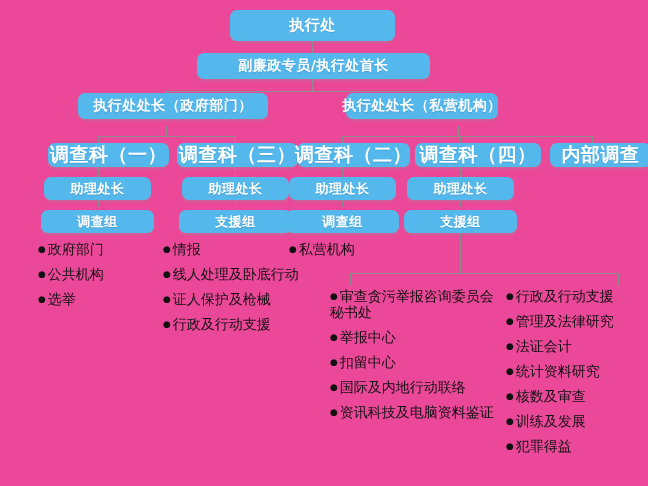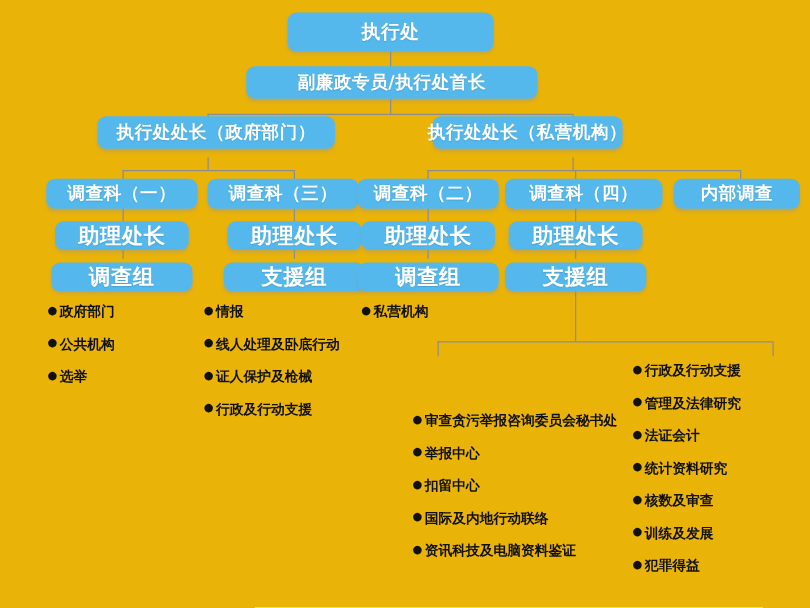--- a/index.html
+++ b/index.html
@@ -4,21 +4,21 @@
 <style>
   html, body {
     margin: 0;
     padding: 0;
     background: #ffffff;
   }
   #canvas {
     position: relative;
     width: 648px;
     height: 486px;
-    background: #eab308;
+    background: #ec4899;
     font-family: "DejaVu Sans", "Liberation Sans", sans-serif;
     overflow: hidden;
   }
 
   
   .node {
     position: absolute;
     box-sizing: border-box;
     background: #54b8ec;
     color: #ffffff;
@@ -28,47 +28,47 @@
     justify-content: center;
     font-weight: bold;
     letter-spacing: 0.5px;
     white-space: nowrap;
     box-shadow: 0 2px 2px rgba(150,150,150,0.35);
     text-shadow: 0 1px 1px rgba(0,0,0,0.12);
     z-index: 5;
   }
   .node.t0  { font-size: 15px; }
   .node.t1  { font-size: 14px; }
-  .node.t2  { font-size: 14px; }
-  .node.t3  { font-size: 17px; }
+  .node.t2  { font-size: 19px; margin-left: 11px; }
+  .node.t3  { font-size: 13px; }
 
   
   .ln {
     position: absolute;
     background: #8d8d8d;
     z-index: 1;
   }
   .ln.v { width: 1px; }
   .ln.h { height: 1px; }
 
   
   .blist {
     position: absolute;
     z-index: 4;
   }
   .bitem {
     display: block;
     color: #111111;
-    font-size: 11px;
-    font-weight: bold;
+    font-size: 14px;
+    font-weight: normal;
     line-height: 16px;
     margin-bottom: 9px;
     white-space: nowrap;
   }
-  .bitem.wrap { white-space: normal; margin-top: 40px; }
+  .bitem.wrap { white-space: normal; }
   .bitem::before {
     content: "\25CF";
     font-size: 9px;
     vertical-align: 2px;
     margin-right: 2px;
   }
 </style>
 </head>
 <body>
 

